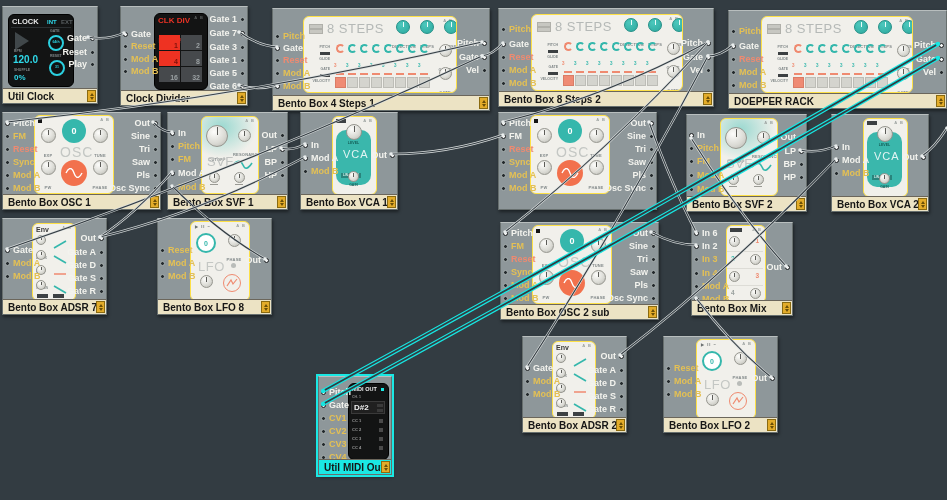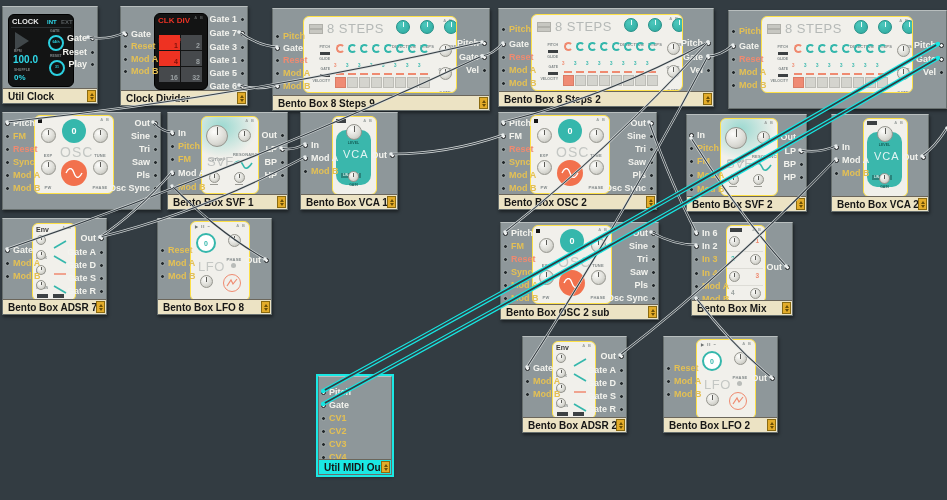--- a/index.html
+++ b/index.html
@@ -118,21 +118,21 @@
           <span class="ck-title" style="position: absolute; left: 3px; top: 3px;">CLOCK</span>
           <span class="ck-int" style="position: absolute; left: 38px; top: 4px;">INT</span>
           <span class="ck-ext" style="position: absolute; left: 52px; top: 4px;">EXT</span>
           <div class="ck-hr abs" style="position: absolute; left: 2px; top: 12px; width: 60px; height: 1px;"></div>
           <div class="ck-play abs" style="position: absolute; left: 6px; top: 17px;"></div>
           <span class="ck-lbl abs" style="position: absolute; left: 41px; top: 15px;">GATE</span>
           <div class="ck-knob abs" style="position: absolute; left: 39px; top: 20px;">
             <span class="ck-kv">64th</span>
           </div>
           <span class="ck-lbl abs" style="position: absolute; left: 5px; top: 35px;">BPM</span>
-          <span class="ck-big abs" style="position: absolute; left: 4px; top: 40px;">100.0</span>
+          <span class="ck-big abs" style="position: absolute; left: 4px; top: 40px;">120.0</span>
           <span class="ck-lbl abs" style="position: absolute; left: 41px; top: 40px;">RESET</span>
           <div class="ck-knob abs" style="position: absolute; left: 40px; top: 45px;">
             <span class="ck-kv">31</span>
           </div>
           <span class="ck-lbl abs" style="position: absolute; left: 5px; top: 54px;">SHUFFLE</span>
           <span class="ck-mid abs" style="position: absolute; left: 5px; top: 59px;">0%</span>
         </div>
         <div class="port" style="position: absolute; right: 2px; top: 27px;">
           <span class="plabel lw">Gate</span>
           <div class="dot on"></div>
@@ -284,21 +284,21 @@
           <div class="dot on"></div>
         </div>
         <div class="port" style="position: absolute; right: 2px; top: 44px;">
           <span class="plabel lw">Gate</span>
           <div class="dot on"></div>
         </div>
         <div class="port" style="position: absolute; right: 2px; top: 57px;">
           <span class="plabel lw">Vel</span>
           <div class="dot off"></div>
         </div>
-        <div class="footer"><span>Bento Box 8 Steps 9</span><div class="fw">
+        <div class="footer"><span>Bento Box 4 Steps 1</span><div class="fw">
             <div class="tu"></div>
             <div class="td"></div>
           </div></div>
       </div>
       <div class="module" style="position: absolute; left: 498px; top: 8px; width: 214px; height: 97px;">
         <div class="panel" style="position: absolute; left: 32px; top: 5px; width: 150px; height: 75px;">
           <span class="ab" style="position: absolute; top: 2px;">A B</span>
           <div class="st-bdg abs" style="position: absolute; left: 5px; top: 7px;"></div>
           <div class="st-bdg abs" style="position: absolute; left: 5px; top: 12px;"></div>
           <span class="st-title abs" style="position: absolute; left: 23px; top: 5px;">8 STEPS</span>
@@ -434,20 +434,24 @@
           <div class="dot on"></div>
         </div>
         <div class="port" style="position: absolute; right: 2px; top: 44px;">
           <span class="plabel lw">Gate</span>
           <div class="dot on"></div>
         </div>
         <div class="port" style="position: absolute; right: 2px; top: 57px;">
           <span class="plabel lw">Vel</span>
           <div class="dot off"></div>
         </div>
+        <div class="footer"><span>DOEPFER RACK</span><div class="fw">
+            <div class="tu"></div>
+            <div class="td"></div>
+          </div></div>
       </div>
       <div class="module" style="position: absolute; left: 2px; top: 112px; width: 157px; height: 96px;">
         <div class="panel" style="position: absolute; left: 31px; top: 2px; width: 78px; height: 77px;">
           <span class="ab" style="position: absolute; top: 2px;">A B</span>
           <div class="osc-sq abs" style="position: absolute; left: 3px; top: 3px;"></div>
           <div class="osc-pitch abs" style="position: absolute; left: 27px; top: 3px;">
             <span>0</span>
           </div>
           <div class="kwrap" style="position: absolute; left: 4px; top: 12px;"><div class="knob" style="width: 15px; height: 15px;">
               <div class="kp"></div>
@@ -509,20 +513,24 @@
           <div class="dot off"></div>
         </div>
         <div class="port" style="position: absolute; right: 2px; top: 58px;">
           <span class="plabel lw">Pls</span>
           <div class="dot off"></div>
         </div>
         <div class="port" style="position: absolute; right: 2px; top: 71px;">
           <span class="plabel lw">Osc Sync</span>
           <div class="dot off"></div>
         </div>
+        <div class="footer"><span>Bento Box OSC 1</span><div class="fw">
+            <div class="tu"></div>
+            <div class="td"></div>
+          </div></div>
       </div>
       <div class="module" style="position: absolute; left: 167px; top: 112px; width: 119px; height: 96px;">
         <div class="panel" style="position: absolute; left: 33px; top: 3px; width: 56px; height: 76px;">
           <div class="svf-blob"></div>
           <span class="ab" style="position: absolute; top: 2px;">A B</span>
           <div class="kwrap" style="position: absolute; left: 2px; top: 8px; width: 26px;"><div class="knob" style="width: 22px; height: 22px;">
               <div class="kp"></div>
             </div><span class="klbl">CUTOFF</span></div>
           <div class="kwrap" style="position: absolute; left: 31px; top: 12px; width: 22px;"><div class="knob" style="width: 13px; height: 13px;">
               <div class="kp"></div>
@@ -693,24 +701,20 @@
           <div class="dot off"></div>
         </div>
         <div class="port" style="position: absolute; right: 2px; top: 58px;">
           <span class="plabel lw">Pls</span>
           <div class="dot off"></div>
         </div>
         <div class="port" style="position: absolute; right: 2px; top: 71px;">
           <span class="plabel lw">Osc Sync</span>
           <div class="dot off"></div>
         </div>
-        <div class="footer"><span>Bento Box OSC 2</span><div class="fw">
-            <div class="tu"></div>
-            <div class="td"></div>
-          </div></div>
       </div>
       <div class="module" style="position: absolute; left: 686px; top: 114px; width: 119px; height: 96px;">
         <div class="panel" style="position: absolute; left: 33px; top: 3px; width: 56px; height: 76px;">
           <div class="svf-blob"></div>
           <span class="ab" style="position: absolute; top: 2px;">A B</span>
           <div class="kwrap" style="position: absolute; left: 2px; top: 8px; width: 26px;"><div class="knob" style="width: 22px; height: 22px;">
               <div class="kp"></div>
             </div><span class="klbl">CUTOFF</span></div>
           <div class="kwrap" style="position: absolute; left: 31px; top: 12px; width: 22px;"><div class="knob" style="width: 13px; height: 13px;">
               <div class="kp"></div>
@@ -1189,20 +1193,38 @@
         <div class="port" style="position: absolute; right: 2px; top: 37px;">
           <span class="plabel lw">Out</span>
           <div class="dot on"></div>
         </div>
         <div class="footer"><span>Bento Box LFO 2</span><div class="fw">
             <div class="tu"></div>
             <div class="td"></div>
           </div></div>
       </div>
       <div class="module selected" style="position: absolute; left: 318px; top: 376px; width: 72px; height: 97px;">
+        <div class="panel dark" style="position: absolute; left: 29px; top: 6px; width: 39px; height: 75px;">
+          <span class="midi-title abs" style="position: absolute; left: 3px; top: 3px;">MIDI OUT</span>
+          <div class="midi-sq" style="position: absolute; left: 32px; top: 4px;"></div>
+          <span class="midi-ch abs" style="position: absolute; left: 3px; top: 12px;">CH. 1</span>
+          <div class="midi-note abs" style="position: absolute; left: 2px; top: 17px; width: 34px; height: 13px;">
+            <span class="midi-nv abs" style="position: absolute; left: 2px; top: 2px;">D#2</span>
+            <div class="midi-b" style="position: absolute; left: 25px; top: 2px;"></div>
+            <div class="midi-b" style="position: absolute; left: 25px; top: 7px;"></div>
+          </div>
+          <span class="midi-cc" style="position: absolute; left: 3px; top: 35px;">CC 1</span>
+          <div class="midi-ccsq" style="position: absolute; left: 30px; top: 35px;"></div>
+          <span class="midi-cc" style="position: absolute; left: 3px; top: 44px;">CC 2</span>
+          <div class="midi-ccsq" style="position: absolute; left: 30px; top: 44px;"></div>
+          <span class="midi-cc" style="position: absolute; left: 3px; top: 53px;">CC 3</span>
+          <div class="midi-ccsq" style="position: absolute; left: 30px; top: 53px;"></div>
+          <span class="midi-cc" style="position: absolute; left: 3px; top: 62px;">CC 4</span>
+          <div class="midi-ccsq" style="position: absolute; left: 30px; top: 62px;"></div>
+        </div>
         <div class="port" style="position: absolute; left: 2px; top: 11px;">
           <div class="dot on"></div>
           <span class="plabel lw">Pitch</span>
         </div>
         <div class="port" style="position: absolute; left: 2px; top: 24px;">
           <div class="dot on"></div>
           <span class="plabel lw">Gate</span>
         </div>
         <div class="port" style="position: absolute; left: 2px; top: 37px;">
           <div class="dot off"></div>

